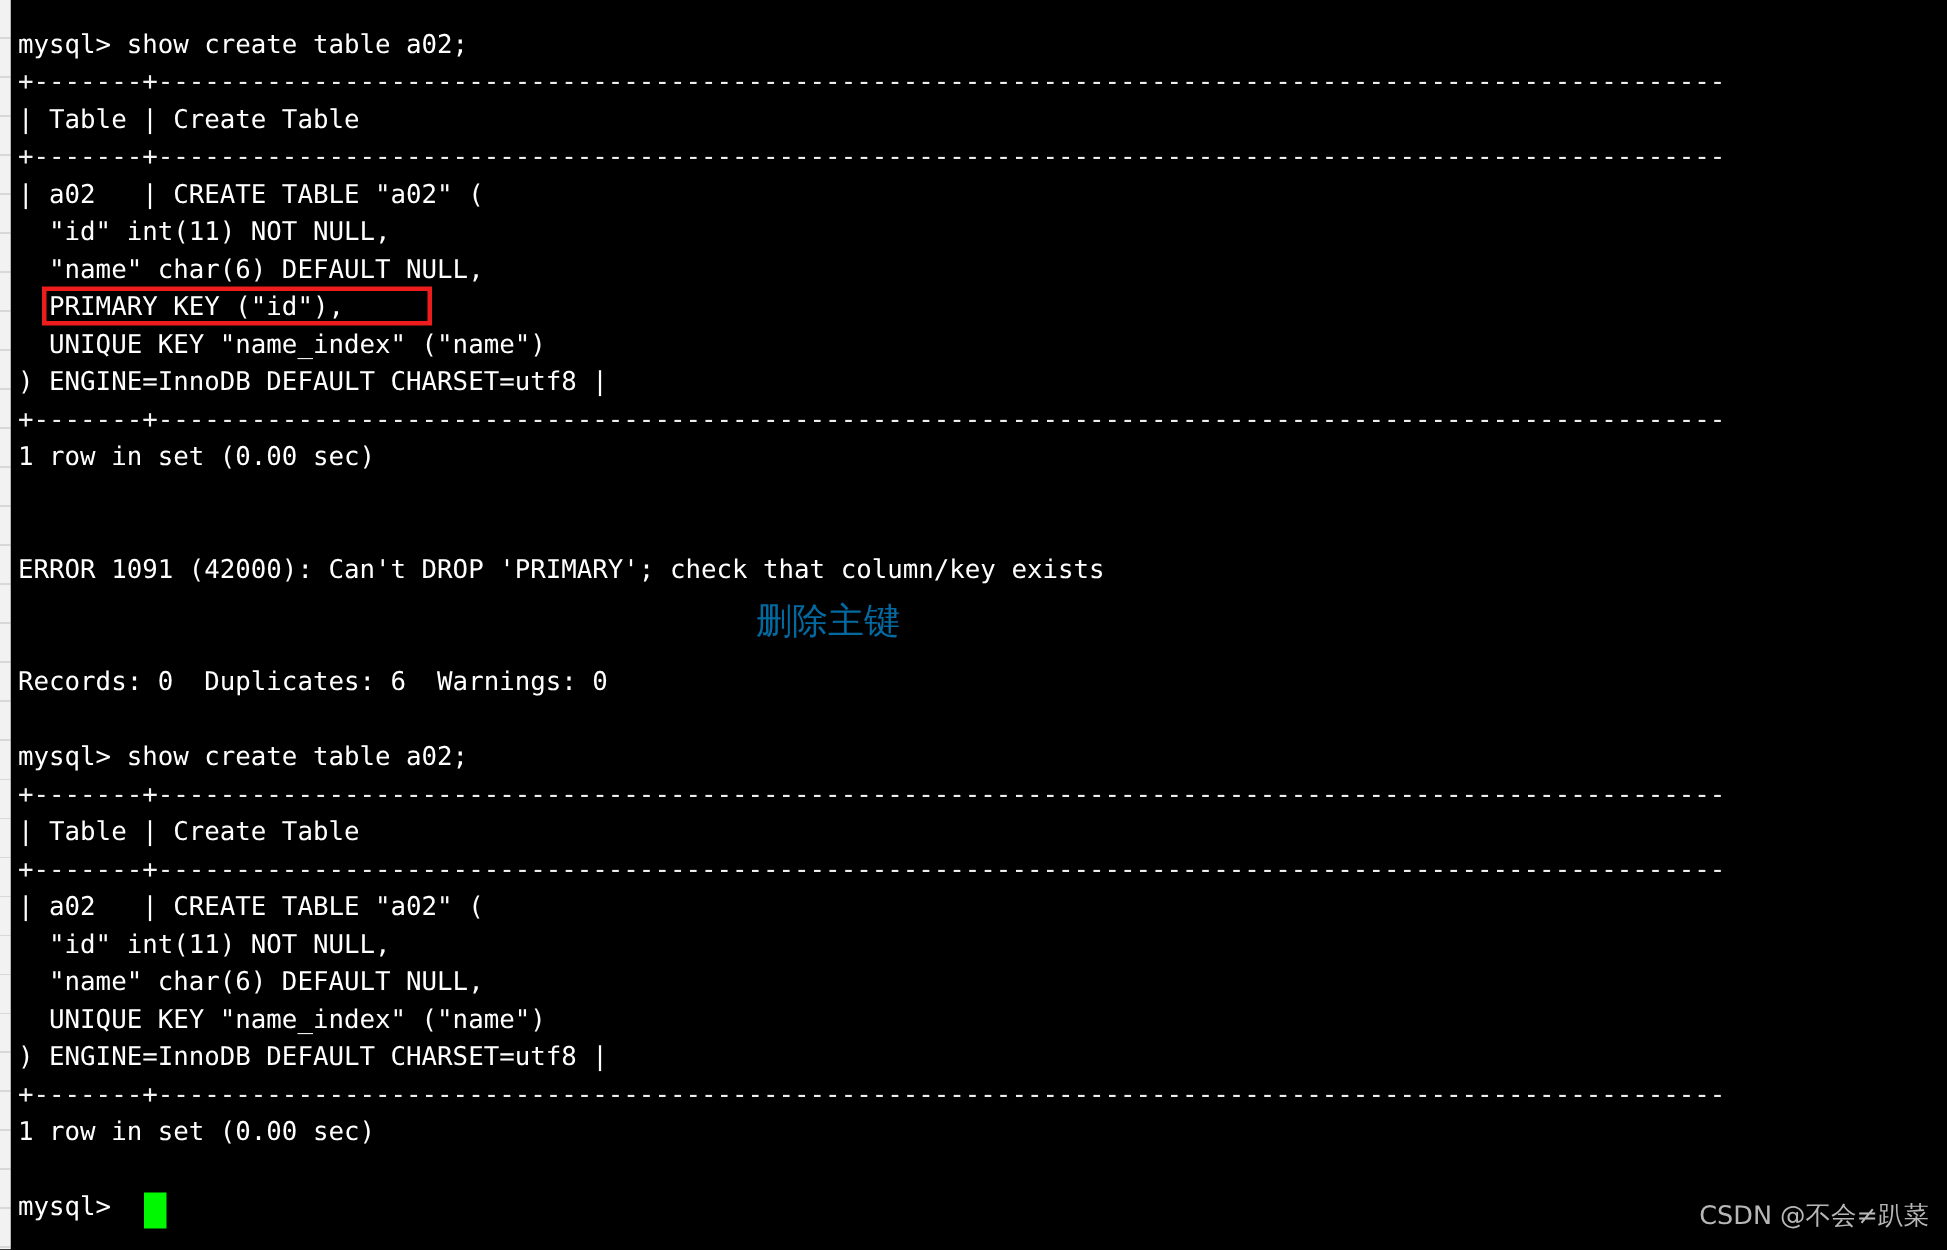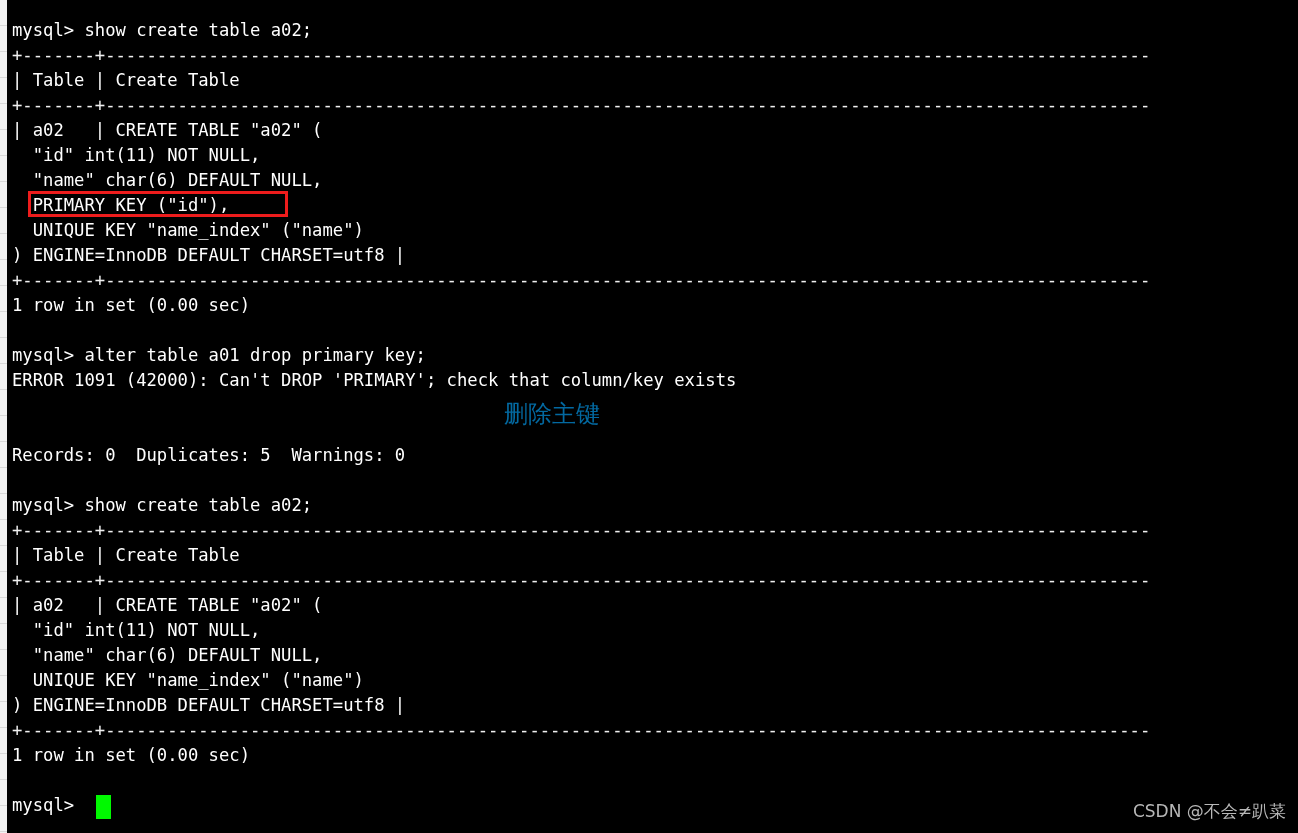--- a/index.html
+++ b/index.html
@@ -112,23 +112,22 @@
       <div class="line sep" style="top: 93px;">+-------+-----------------------------------------------------------------------------------------------------</div>
       <div class="line" style="top: 118px;">| a02   | CREATE TABLE "a02" (</div>
       <div class="line" style="top: 143px;">  "id" int(11) NOT NULL,</div>
       <div class="line" style="top: 168px;">  "name" char(6) DEFAULT NULL,</div>
       <div class="line" style="top: 193px;">  PRIMARY KEY ("id"),</div>
       <div class="line" style="top: 218px;">  UNIQUE KEY "name_index" ("name")</div>
       <div class="line" style="top: 243px;">) ENGINE=InnoDB DEFAULT CHARSET=utf8 |</div>
       <div class="line sep" style="top: 268px;">+-------+-----------------------------------------------------------------------------------------------------</div>
       <div class="line" style="top: 293px;">1 row in set (0.00 sec)</div>
       <div class="line" style="top: 318px;"></div>
-      <div class="line" style="top: 343px;">mysql&gt; alter table a01 drop primary key;</div>
       <div class="line" style="top: 368px;">ERROR 1091 (42000): Can't DROP 'PRIMARY'; check that column/key exists</div>
-      <div class="line" style="top: 443px;">Records: 0  Duplicates: 5  Warnings: 0</div>
+      <div class="line" style="top: 443px;">Records: 0  Duplicates: 6  Warnings: 0</div>
       <div class="line" style="top: 468px;"></div>
       <div class="line" style="top: 493px;">mysql&gt; show create table a02;</div>
       <div class="line sep" style="top: 518px;">+-------+-----------------------------------------------------------------------------------------------------</div>
       <div class="line" style="top: 543px;">| Table | Create Table</div>
       <div class="line sep" style="top: 568px;">+-------+-----------------------------------------------------------------------------------------------------</div>
       <div class="line" style="top: 593px;">| a02   | CREATE TABLE "a02" (</div>
       <div class="line" style="top: 618px;">  "id" int(11) NOT NULL,</div>
       <div class="line" style="top: 643px;">  "name" char(6) DEFAULT NULL,</div>
       <div class="line" style="top: 668px;">  UNIQUE KEY "name_index" ("name")</div>
       <div class="line" style="top: 693px;">) ENGINE=InnoDB DEFAULT CHARSET=utf8 |</div>

